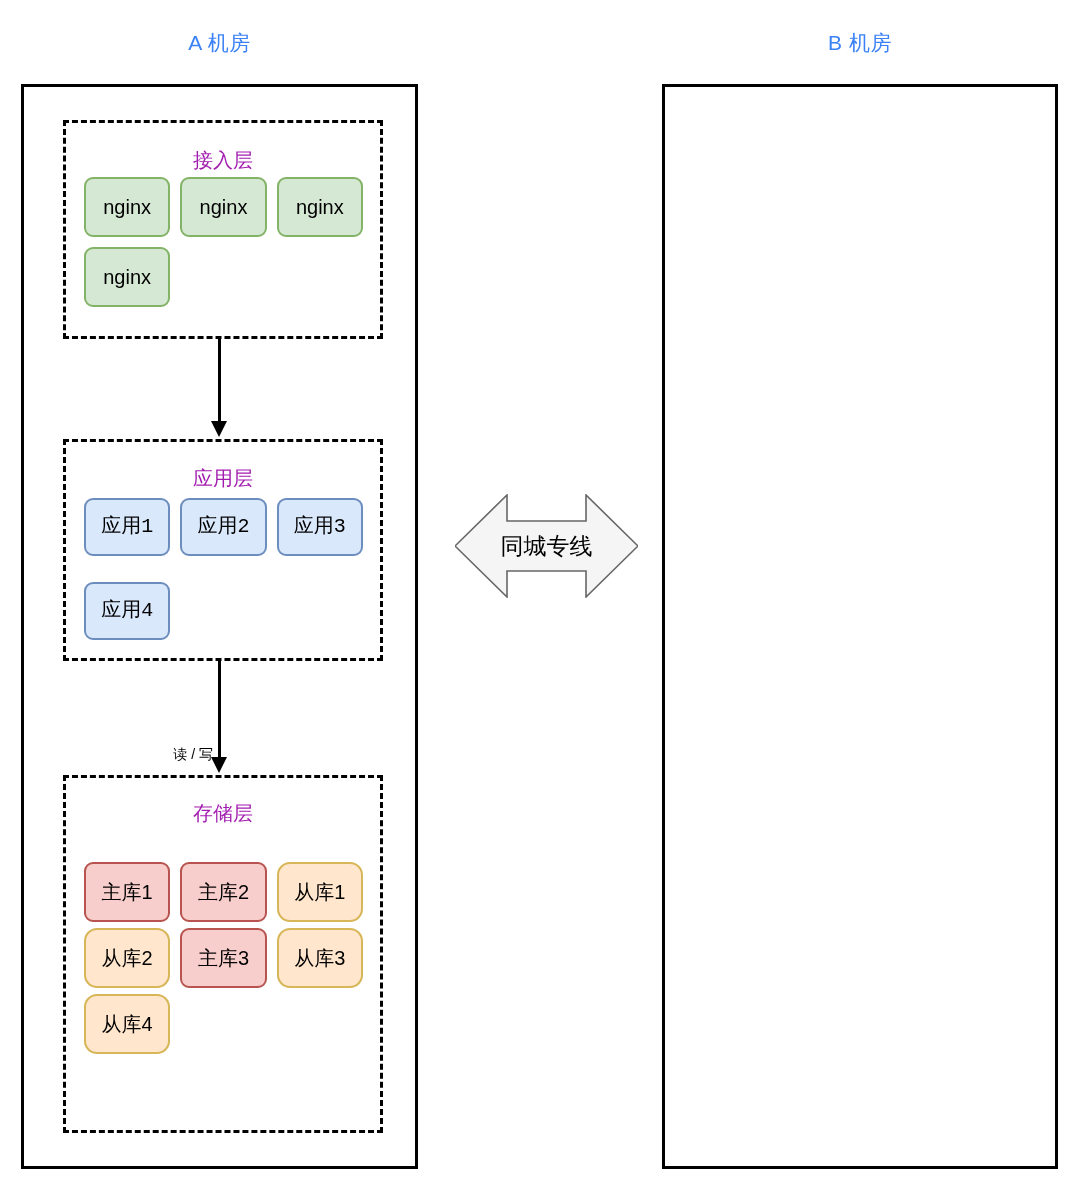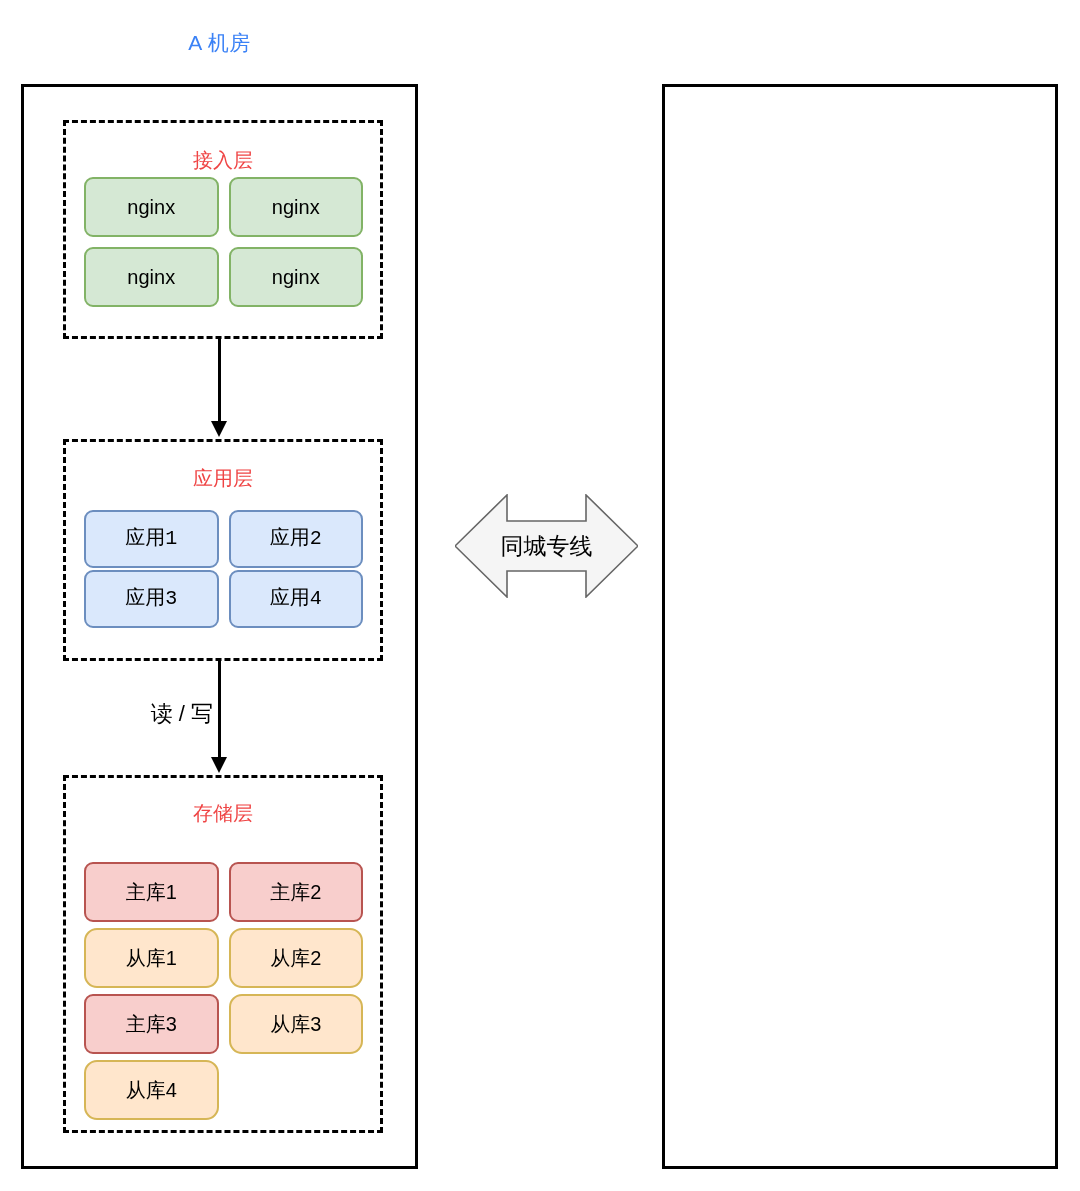--- a/index.html
+++ b/index.html
@@ -58,38 +58,38 @@
   #layer-app     { left: 60px; top: 436px; width: 320px; height: 222px; font-family: Liberation Mono, monospace; }
   #layer-storage { left: 60px; top: 772px; width: 320px; height: 358px; }
 
   .layer-title {
     position: absolute;
     left: 0;
     width: 100%;
     text-align: center;
     font-size: 20px;
     line-height: 1;
-    color: #ef4444;
+    color: #a21caf;
     white-space: nowrap;
   }
   #layer-access  .layer-title { top: 27px; }
   #layer-app     .layer-title { top: 28px; }
   #layer-storage .layer-title { top: 25px; }
 
   
   .node-grid {
     position: absolute;
     left: 18px;
     right: 17px;
     display: grid;
-    grid-template-columns: 1fr 1fr;
+    grid-template-columns: 1fr 1fr 1fr;
     column-gap: 10px;
   }
   #grid-access  { top: 54px; row-gap: 10px; }
-  #grid-app     { top: 68px; row-gap: 2px; }
+  #grid-app     { top: 56px; row-gap: 26px; }
   #grid-storage { top: 52px; row-gap: 6px; margin-top: 32px; }
 
   .node {
     box-sizing: border-box;
     border-radius: 9px;
     border: 2px solid #888;
     display: flex;
     align-items: center;
     justify-content: center;
     font-size: 20px;
@@ -124,25 +124,26 @@
     border-right: 8.5px solid transparent;
     border-top: 16px solid #000;
   }
   #conn-access-app { left: 218px; top: 336px; height: 101px; }
   #conn-access-app .shaft { height: 86px; }
   #conn-app-storage { left: 218px; top: 658px; height: 115px; }
   #conn-app-storage .shaft { height: 100px; }
 
   .conn-label {
     position: absolute;
-    font-size: 22px;
+    font-size: 14px;
     line-height: 1;
     color: #000;
     white-space: nowrap;
     text-align: right;
+    margin-top: 44px;
   }
   #conn-label-rw { left: 118px; top: 703px; width: 95px; }
 
   
   #link-arrow {
     position: absolute;
     left: 455px;
     top: 494px;
     width: 183px;
     height: 104px;
@@ -216,16 +217,17 @@
   </div>
   <div class="conn-label" id="conn-label-rw">读 / 写</div>
 
   <div id="link-arrow">
     <svg viewBox="0 0 183 104" xmlns="http://www.w3.org/2000/svg">
       <polygon points="0,52 52,1 52,27 131,27 131,1 183,52 131,103 131,77 52,77 52,103" fill="#f5f5f5" stroke="#666666" stroke-width="1.6" stroke-linejoin="miter"></polygon>
     </svg>
   </div>
   <div id="link-arrow-label">同城专线</div>
 
+  <div class="room-title" id="room-b-title">B 机房</div>
 
   <div class="room-box" id="room-b-box"></div>
 
 </div>
 
 </body></html>

